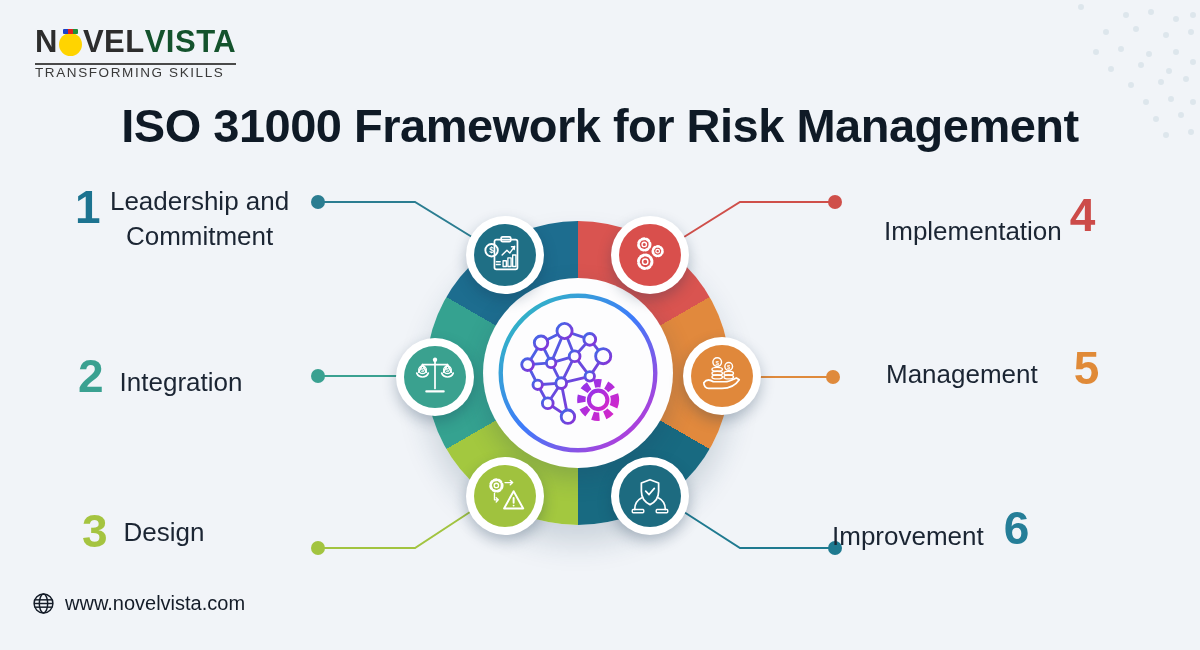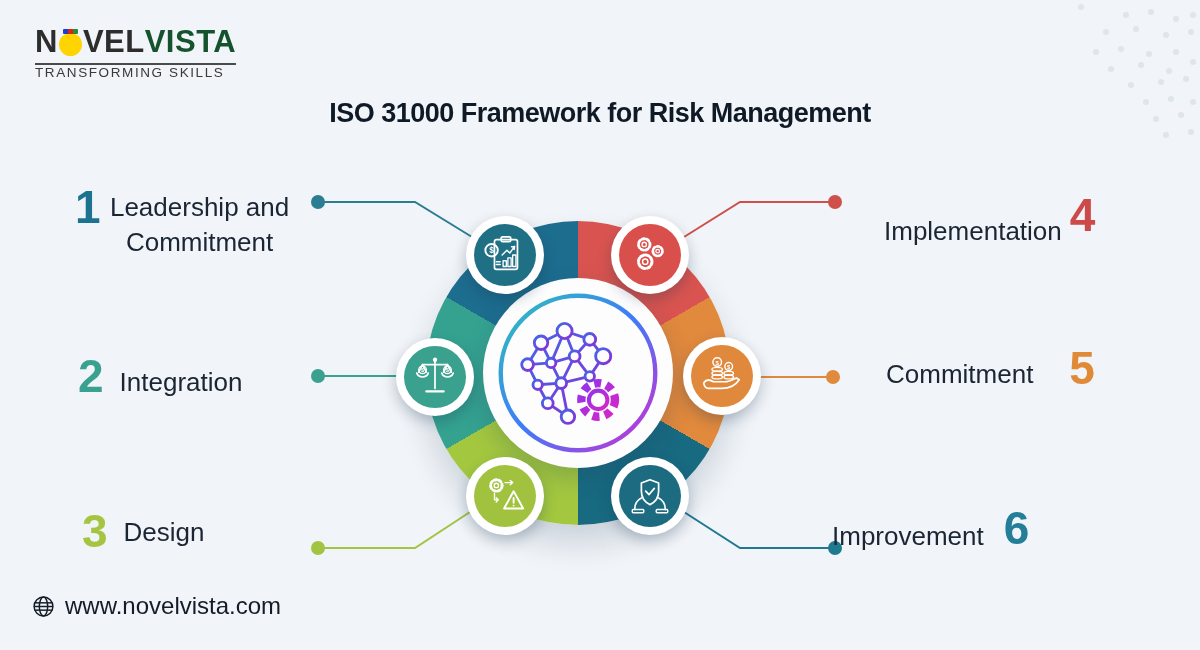--- a/index.html
+++ b/index.html
@@ -19,21 +19,21 @@
   .decor-dots{position:absolute;left:1078px;top:4px;width:6px;height:6px;border-radius:50%;background:#dde6ec;
     box-shadow:45px 8px 0 #dde6ec,70px 5px 0 #dde6ec,95px 12px 0 #dde6ec,112px 8px 0 #dde6ec,
     25px 25px 0 #dde6ec,55px 22px 0 #dde6ec,85px 28px 0 #dde6ec,110px 25px 0 #dde6ec,
     15px 45px 0 #dde6ec,40px 42px 0 #dde6ec,68px 47px 0 #dde6ec,95px 45px 0 #dde6ec,
     30px 62px 0 #dde6ec,60px 58px 0 #dde6ec,88px 64px 0 #dde6ec,112px 55px 0 #dde6ec,
     50px 78px 0 #dde6ec,80px 75px 0 #dde6ec,105px 72px 0 #dde6ec,
     65px 95px 0 #dde6ec,90px 92px 0 #dde6ec,112px 95px 0 #dde6ec,
     75px 112px 0 #dde6ec,100px 108px 0 #dde6ec,85px 128px 0 #dde6ec,110px 125px 0 #dde6ec;}
 
   
-  .title{position:absolute;left:0;top:98px;width:100%;text-align:center;font-size:27px;font-weight:800;
+  .title{position:absolute;left:0;top:98px;width:100%;text-align:center;font-size:47px;font-weight:800;
     color:#0f1a26;letter-spacing:-0.5px;}
 
   
   .pie{position:absolute;left:426px;top:221px;width:304px;height:304px;border-radius:50%;
     background:conic-gradient(from 0deg,
       #d95450 0deg 60deg, #e1893d 60deg 120deg, #186a81 120deg 180deg,
       #a3c83f 180deg 240deg, #35a290 240deg 300deg, #1d6d8f 300deg 360deg);
     box-shadow:0 18px 30px rgba(30,60,90,.18);}
   .hub{position:absolute;left:483px;top:278px;width:190px;height:190px;border-radius:50%;background:#fdfdfe;
     box-shadow:0 10px 25px rgba(30,60,90,.22);display:flex;align-items:center;justify-content:center;}
@@ -54,29 +54,29 @@
 
   
   .connectors{position:absolute;left:0;top:0;width:1200px;height:650px;pointer-events:none;}
 
   
   .step{position:absolute;display:flex;color:#1b2533;}
   .step .num{font-size:46px;font-weight:800;line-height:1;}
   .step .lbl{font-size:26px;line-height:1.35;}
   .c1{color:#1c7390;} .c2{color:#3aa191;} .c3{color:#a5c440;}
   .c4{color:#cc4b49;} .c5{color:#e08a38;} .c6{color:#257e98;}
-  .s1{left:75px;top:184px;} .s1 .lbl{width:186px;text-align:center;margin-left:6px;margin-top:6px;}
+  .s1{left:75px;top:184px;} .s1 .lbl{width:186px;text-align:center;margin-left:6px;margin-top:0;}
   .s2{left:78px;top:352px;align-items:center;} .s2 .lbl{margin-left:16px;margin-top:13px;}
   .s3{left:82px;top:508px;align-items:center;} .s3 .lbl{margin-left:16px;margin-top:4px;}
   .s4{left:884px;top:192px;} .s4 .lbl{margin-top:22px;} .s4 .num{margin-left:8px;}
   .s5{left:886px;top:345px;} .s5 .lbl{margin-top:12px;} .s5 .num{margin-left:36px;}
   .s6{left:832px;top:505px;} .s6 .lbl{margin-top:14px;} .s6 .num{margin-left:20px;}
 
   
-  .footer{position:absolute;left:32px;top:592px;display:flex;align-items:center;gap:10px;color:#141c28;font-size:24px;}
+  .footer{position:absolute;left:32px;top:592px;display:flex;align-items:center;gap:10px;color:#141c28;font-size:20px;}
   .footer svg{width:23px;height:23px;stroke:#141c28;fill:none;stroke-width:1.4;}
 </style>
 </head>
 <body>
 
 <div class="stage">
 
   <div class="logo">
     <div class="logo-row">
       <span>N</span>
@@ -250,21 +250,21 @@
   </div>
   <div class="step s3">
     <span class="num c3">3</span>
     <span class="lbl">Design</span>
   </div>
   <div class="step s4">
     <span class="lbl">Implementation</span>
     <span class="num c4">4</span>
   </div>
   <div class="step s5">
-    <span class="lbl">Commitment</span>
+    <span class="lbl">Management</span>
     <span class="num c5">5</span>
   </div>
   <div class="step s6">
     <span class="lbl">Improvement</span>
     <span class="num c6">6</span>
   </div>
 
   <div class="footer">
     <svg viewBox="0 0 22 22">
       <circle cx="11" cy="11" r="9"></circle>

